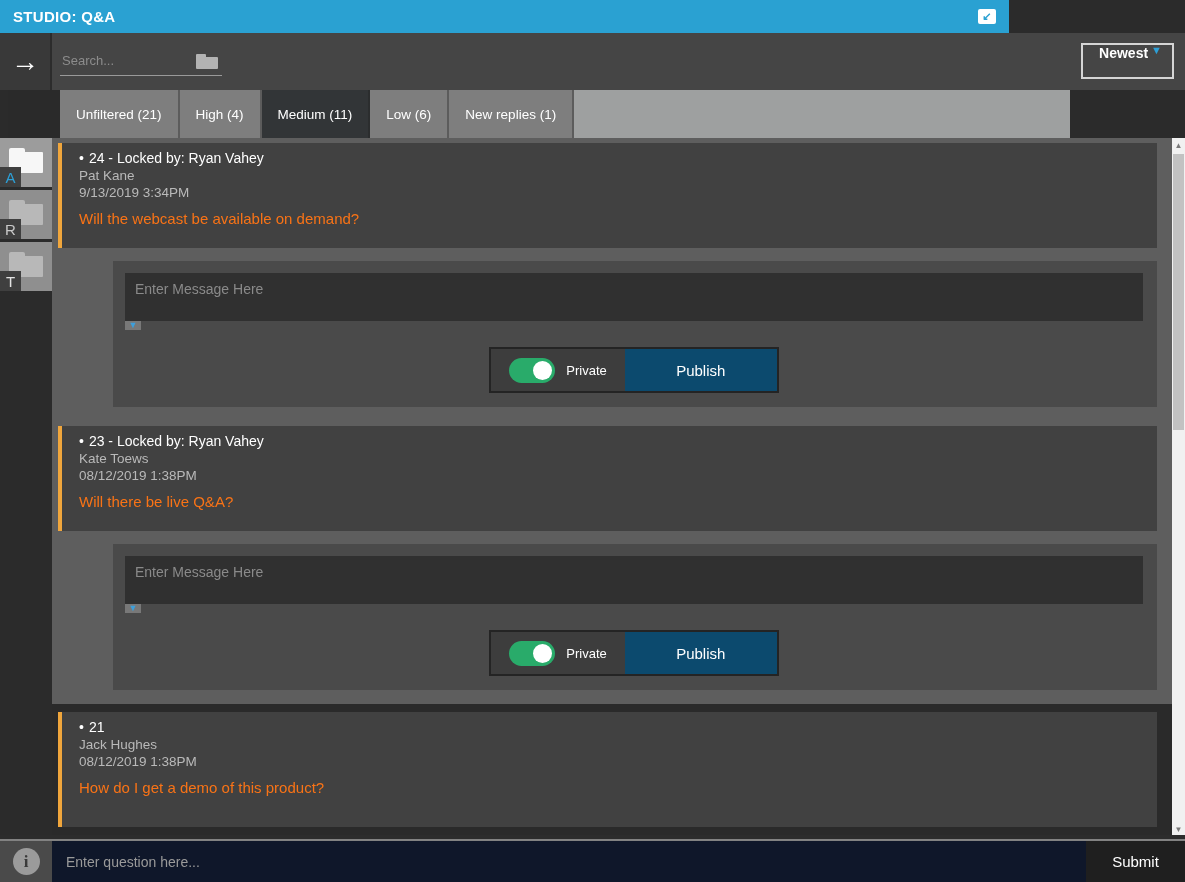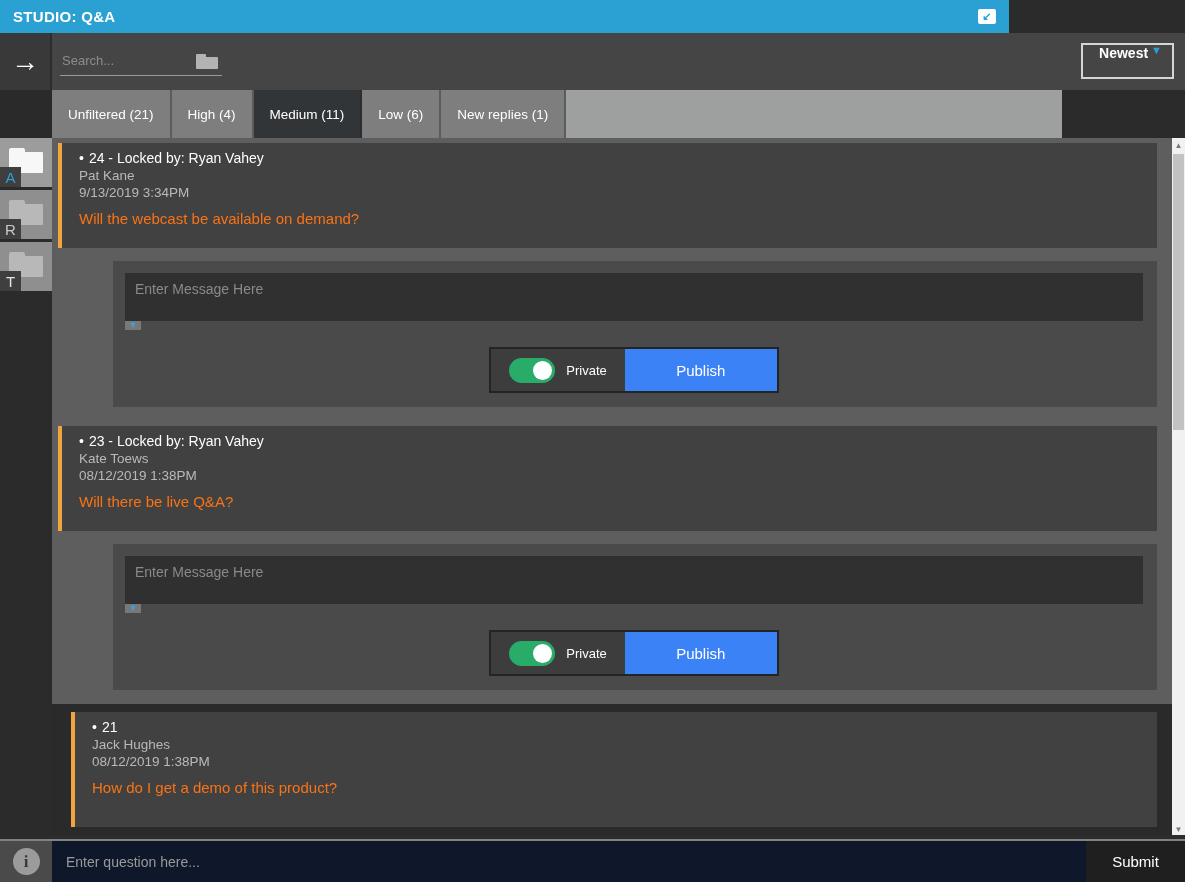--- a/index.html
+++ b/index.html
@@ -47,21 +47,21 @@
   }
   .newest-btn {
     position:absolute; right:11px; top:10px; height:36px;
     border:2px solid #d5d5d5; background:transparent; color:#fff;
     font-weight:bold; font-size:14px; display:flex; align-items:flex-start;
     padding:0 10px 0 16px; gap:3px; cursor:pointer;
     font-family:"Liberation Sans", sans-serif;
   }
   .caret-blue { color:#2d9fd6; font-size:11px; line-height:1; }
   
-  .tabbar { position:absolute; left:0; top:90px; width:1062px; height:48px; display:flex;justify-content:center; }
+  .tabbar { position:absolute; left:8px; top:90px; width:1062px; height:48px; display:flex;justify-content:center; }
   .tab-edge { width:52px; background:#2a2a2a; }
   .tab {
     display:flex; align-items:center; padding:0 16px; background:#7e7e7e;
     color:#fff; font-size:13.5px; border-right:2px solid #5c5c5c; cursor:pointer;
     white-space:nowrap;
   }
   .tab.active { background:#323537; border-right-color:#2b2d2e; }
   .tab-filler { flex:1; background:#9ea0a0; }
   
   .sidebar { position:absolute; left:0; top:138px; width:52px; height:697px; background:#2b2b2b; }
@@ -82,21 +82,21 @@
     font-size:15px; padding:0 3px;
   }
   
   .content {
     position:absolute; left:52px; top:138px; width:1120px; height:697px;
     background:#2a2a2a; overflow:hidden;
   }
   .qgroup { background:#5e5e5e; padding:5px 15px 14px 6px; }
   .qheader { background:#414141; border-left:4px solid #f0a63c; padding:7px 14px 20px 17px; }
   .qsolo {
-    margin:8px 15px 0 19px; background:#414141; border-left:4px solid #f0a63c;
+    margin:8px 15px 0 6px; background:#414141; border-left:4px solid #f0a63c;
     padding:7px 14px 30px 17px;
   }
   .qpartial { margin:8px 15px 0 6px; height:40px; background:#414141; border-left:4px solid #f0a63c; }
   .qline1 { color:#fff; font-size:14px; line-height:17px; }
   .qbullet { font-size:14px; margin-right:5px; }
   .qmeta { color:#b9b9b9; font-size:13.5px; line-height:17px; }
   .qtext { color:#f97316; font-size:15px; margin-top:9px; line-height:18px; }
   .reply { margin-left:55px; margin-top:13px; background:#4a4a4a; padding:12px 14px 14px 12px; }
   .msgrow { display:flex;flex-direction:column; }
   .msgrow textarea {
@@ -115,21 +115,21 @@
   .private-box {
     background:#3d3d3d; display:flex; align-items:center; gap:11px; padding:0 18px;
   }
   .toggle { width:46px; height:25px; border-radius:13px; background:#29ab6a; position:relative; cursor:pointer; }
   .toggle .knob {
     position:absolute; right:3px; top:3px; width:19px; height:19px;
     border-radius:50%; background:#fff;
   }
   .private-label { color:#fff; font-size:13px; }
   .publish-btn {
-    background:#3b82f6; color:#fff; font-size:15px; width:152px;
+    background:#0c4a6e; color:#fff; font-size:15px; width:152px;
     display:flex; align-items:center; justify-content:center; border:none;
     cursor:pointer; font-family:"Liberation Sans", sans-serif;
   }
   
   .scrollbar { position:absolute; left:1172px; top:138px; width:13px; height:699px; background:#f1f1f1; }
   .sb-btn {
     position:absolute; left:0; width:13px; height:15px; display:flex;
     align-items:center; justify-content:center; color:#7a7a7a; font-size:8px; cursor:pointer;
   }
   .sb-up { top:0; }

